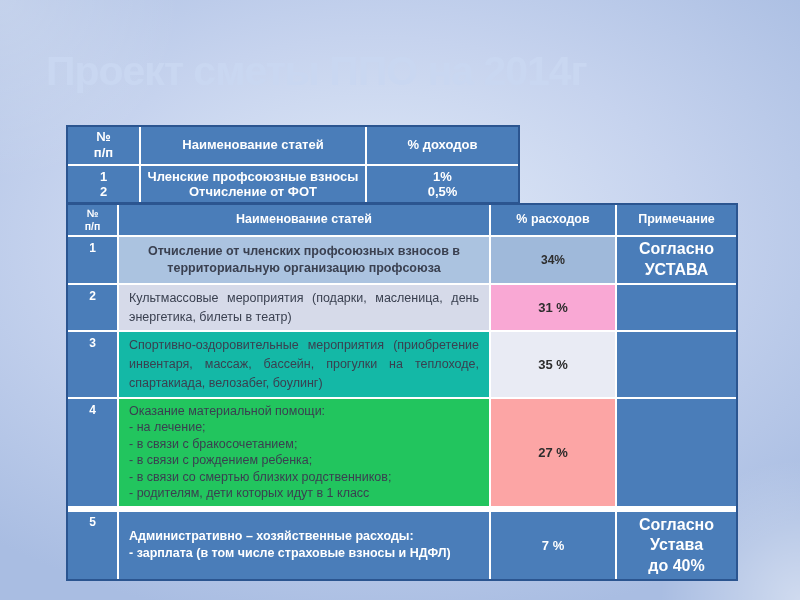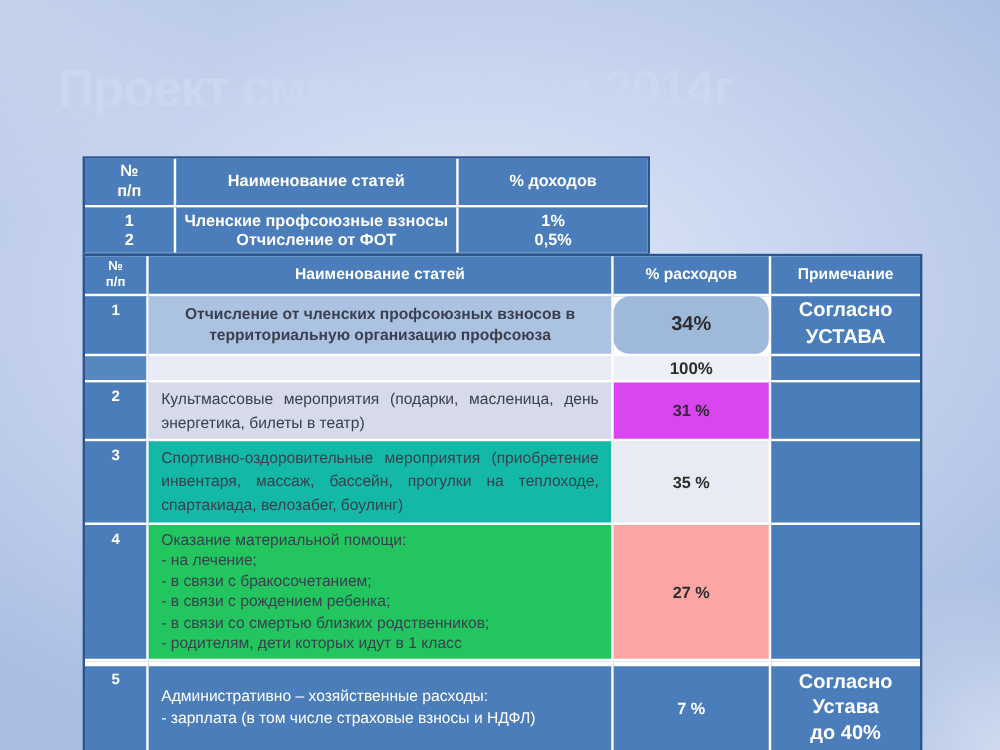--- a/index.html
+++ b/index.html
@@ -37,33 +37,33 @@
   
   .t1 .hdr { height:33px; font-size:13px; }
   .t1 td { background:#4a7db9; color:#fff; font-weight:bold; text-align:center; font-size:13px; padding:0 6px; }
   .t1 tbody tr:first-child td { border-bottom:none; padding-top:3px; }
   .t1 tbody tr:last-child  td { padding-bottom:3px; }
 
   
   .t2 .hdr { height:27px; }
   .t2 td.name { font-size:12.5px; color:#3a4050; line-height:1.35; }
   tr.r1   td.name { background:#abc3e0; text-align:center; vertical-align:middle; height:44px;font-weight:bold; }
-  tr.r1   td.pct  { background:#9fb9da; font-size:16px;border-radius:13px; }
+  tr.r1   td.pct  { background:#9fb9da; font-size:12px; }
   tr.r100 td.name { background:#e9ecf5; height:15px; }
   tr.r100 td.pct  { background:#eef0f7; font-size:13.5px; }
   tr.r100 td.num  { background:#5787bf; }
   tr.r2   td.name { background:#d6dae9; text-align:justify; vertical-align:top; padding:4px 10px; height:43px; line-height:1.5; }
-  tr.r2   td.pct  { background:#d946ef; }
+  tr.r2   td.pct  { background:#f9a8d4; }
   tr.r3   td.name { background:#14b8a6; text-align:justify; vertical-align:top; padding:4px 10px; height:53px; line-height:1.5; }
   tr.r3   td.pct  { background:#e9ebf4; }
   tr.r4   td.name { background:#22c55e; text-align:left; vertical-align:top; padding:4px 10px; height:95px;
                     white-space:pre-line; line-height:1.32; }
   tr.r4   td.pct  { background:#fca5a5; }
   tr.r5   td { border-top:4px solid #fff; }
-  tr.r5   td.name { background:#4a7db9; color:#fff; font-weight:normal; text-align:left; vertical-align:middle;
+  tr.r5   td.name { background:#4a7db9; color:#fff; font-weight:bold; text-align:left; vertical-align:middle;
                     padding:3px 10px; height:44px; white-space:pre-line; line-height:1.4; }
   tr.r5   td.pct  { background:#4a7db9; color:#fff; }
   tr.r5   td.num, tr.r5 td.note { vertical-align:top; padding-top:3px; }
 </style>
 </head>
 <body>
 
 <div class="slide">
 
   <div class="title">Проект сметы ППО на 2014г</div>
@@ -116,26 +116,20 @@
         </tr>
       </thead>
       <tbody>
         <tr class="r1">
           <td class="num">1</td>
           <td class="name">Отчисление от членских профсоюзных взносов в территориальную организацию профсоюза</td>
           <td class="pct">34%</td>
           <td class="note">Согласно
 УСТАВА</td>
         </tr>
-        <tr class="r100">
-          <td class="num"></td>
-          <td class="name"></td>
-          <td class="pct">100%</td>
-          <td class="note"></td>
-        </tr>
         <tr class="r2">
           <td class="num">2</td>
           <td class="name">Культмассовые мероприятия (подарки, масленица, день энергетика, билеты в театр)</td>
           <td class="pct">31 %</td>
           <td class="note"></td>
         </tr>
         <tr class="r3">
           <td class="num">3</td>
           <td class="name">Спортивно-оздоровительные мероприятия (приобретение инвентаря, массаж, бассейн, прогулки на теплоходе, спартакиада, велозабег, боулинг)</td>
           <td class="pct">35 %</td>

